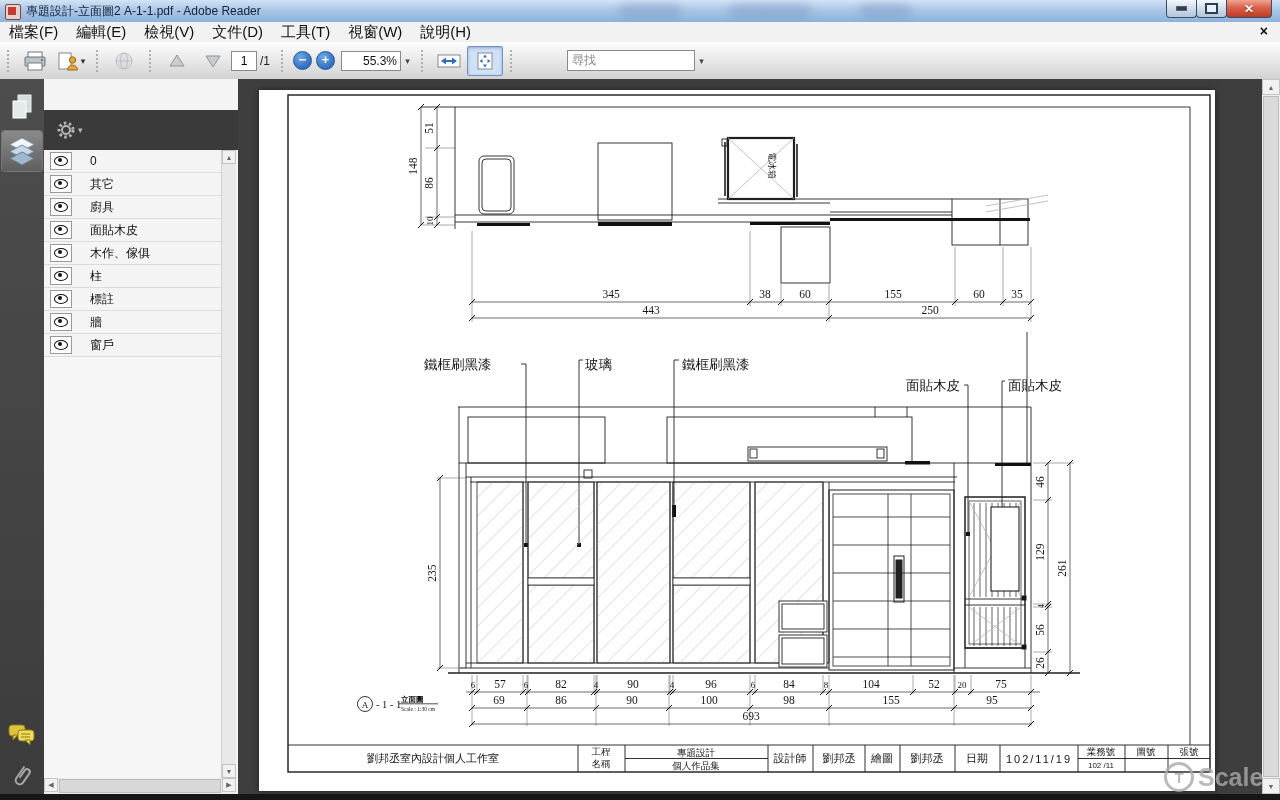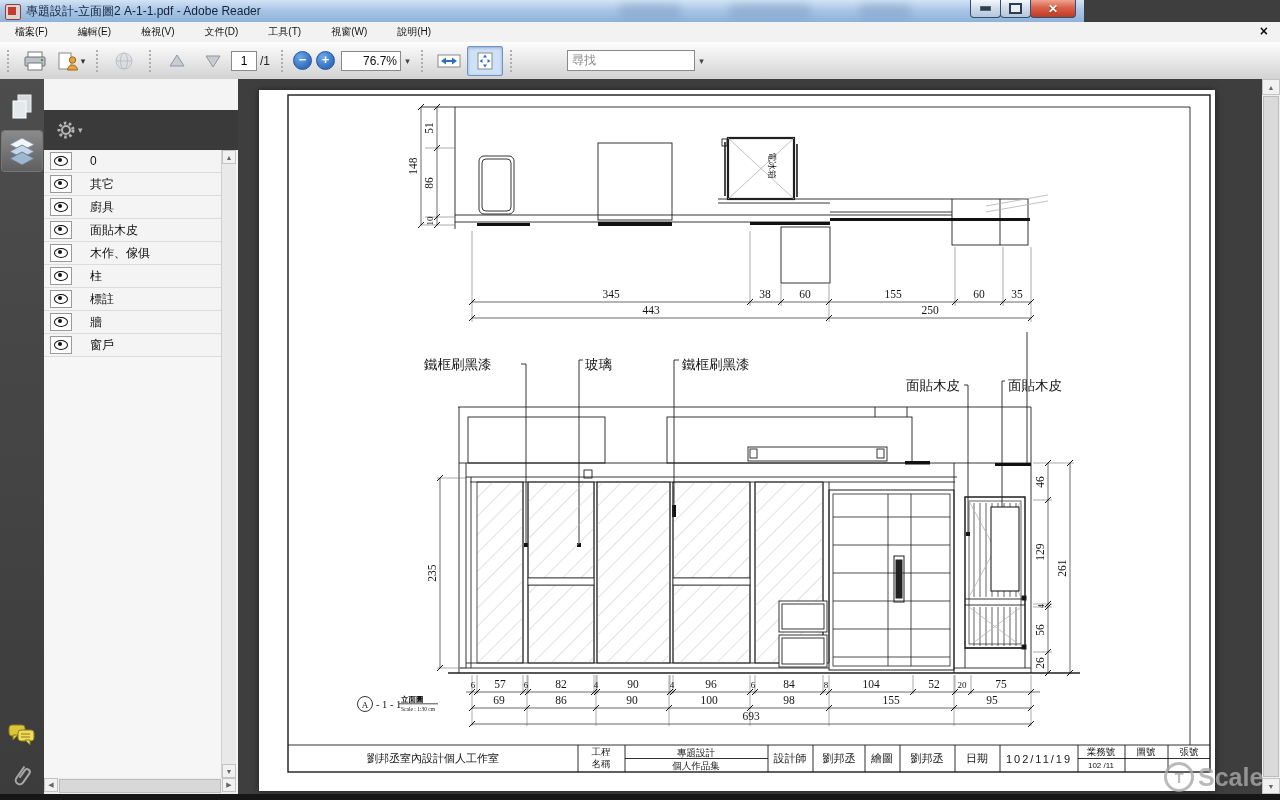--- a/index.html
+++ b/index.html
@@ -1,37 +1,37 @@
 <!DOCTYPE html>
 <html><head>
 <meta charset="utf-8">
 <style>
   html,body{margin:0;padding:0;width:1280px;height:800px;overflow:hidden;
     font-family:"Liberation Sans",sans-serif;background:#3e3e3e;}
   .abs{position:absolute;}
   
-  .titlebar{left:0;top:0;width:1084px;height:22px;
+  .titlebar{left:0;top:0;width:1280px;height:22px;
     background:linear-gradient(#d3e3f5 0%,#aac6e6 45%,#8fb2da 100%);
     border-bottom:1px solid #6f8cb0;}
   .titlebar .blob{position:absolute;top:3px;height:15px;background:rgba(70,100,150,.20);filter:blur(4px);border-radius:4px;}
   .pdficon{position:absolute;left:5px;top:4px;width:14px;height:14px;background:#d6d6d6;border:1px solid #9a3b30;border-radius:2px;}
   .pdficon::after{content:"";position:absolute;left:2px;top:2px;width:8px;height:8px;background:#c73b2d;}
   .title-text{position:absolute;left:26px;top:3px;font-size:12px;color:#13233c;white-space:nowrap;}
   .winbtns{position:absolute;right:8px;top:0;display:flex;}
   .wbtn{height:17px;border:1px solid #32506e;border-top:none;display:flex;align-items:center;justify-content:center;
     background:linear-gradient(#f4f8fc,#cfdbe9 50%,#b4c6da);border-radius:0 0 4px 4px;margin-left:-1px;}
   .wbtn.min,.wbtn.res{width:29px;}
   .wbtn.close{width:44px;background:linear-gradient(#f0a492,#d9614a 45%,#c03a24);}
   .glyph-min{width:9px;height:3px;background:#2c3e50;border:1px solid #fff3;}
   .glyph-res{width:9px;height:7px;border:2px solid #2c3e50;background:#e8eef5;}
   .glyph-close{color:#fff;font-weight:bold;font-size:12px;text-shadow:0 1px 1px #7a2012;}
   
   .menubar{left:0;top:22px;width:1280px;height:20px;background:#f2f2f2;border-bottom:1px solid #cfcfcf;
     display:flex;align-items:center;}
-  .menu-item{font-size:10px;color:#111;padding:2px 15px;cursor:default;}
+  .menu-item{font-size:15px;color:#111;padding:2px 9px;cursor:default;}
   .doc-close{position:absolute;right:12px;top:2px;font-size:14px;font-weight:bold;color:#111;line-height:14px;}
   
   .toolbar{left:0;top:42px;width:1280px;height:37px;
     background:linear-gradient(#fdfdfd,#e6e6e6 55%,#d2d2d2);border-bottom:1px solid #7d7d7d;
     display:flex;align-items:center;}
   .grip{width:3px;height:22px;border-left:2px dotted #aeaeae;margin:0 5px 0 7px;}
   .tbtn{height:28px;min-width:30px;display:flex;align-items:center;justify-content:center;border:1px solid transparent;border-radius:2px;padding:0 2px;}
   .tbtn.pressed{background:#cfe1f7;border:1px solid #6f94c4;box-shadow:inset 0 1px 3px rgba(40,70,120,.35);}
   .tiny-drop{font-size:9px;color:#333;margin-left:2px;}
   .page-input{width:24px;height:18px;border:1px solid #8a8a8a;background:#fff;font-size:12px;text-align:center;padding:0;}
@@ -156,21 +156,21 @@
     <svg width="18" height="16">
       <polygon points="2,3 16,3 9,14" fill="#c9cdd2" stroke="#8f959c"></polygon>
     </svg>
   </div>
   <input class="page-input" value="1" style="">
   <span class="page-total">/1</span>
   <div class="grip"></div>
   <div class="zoom-circle">−</div>
   <div class="zoom-circle">+</div>
   <div style="display:flex;align-items:center;margin-left:4px;">
-    <div class="zoom-box">76.7%</div>
+    <div class="zoom-box">55.3%</div>
     <div class="combo-arrow">▾</div>
   </div>
   <div class="grip"></div>
   <div class="tbtn">
     <svg width="24" height="18">
       <rect x="1" y="3" width="22" height="12" fill="#fff" stroke="#8a8a8a"></rect>
       <path d="M4 9 L9 5.5 V8 H15 V5.5 L20 9 L15 12.5 V10 H9 V12.5 Z" fill="#2f6fc1"></path>
     </svg>
   </div>
   <div class="tbtn pressed">

